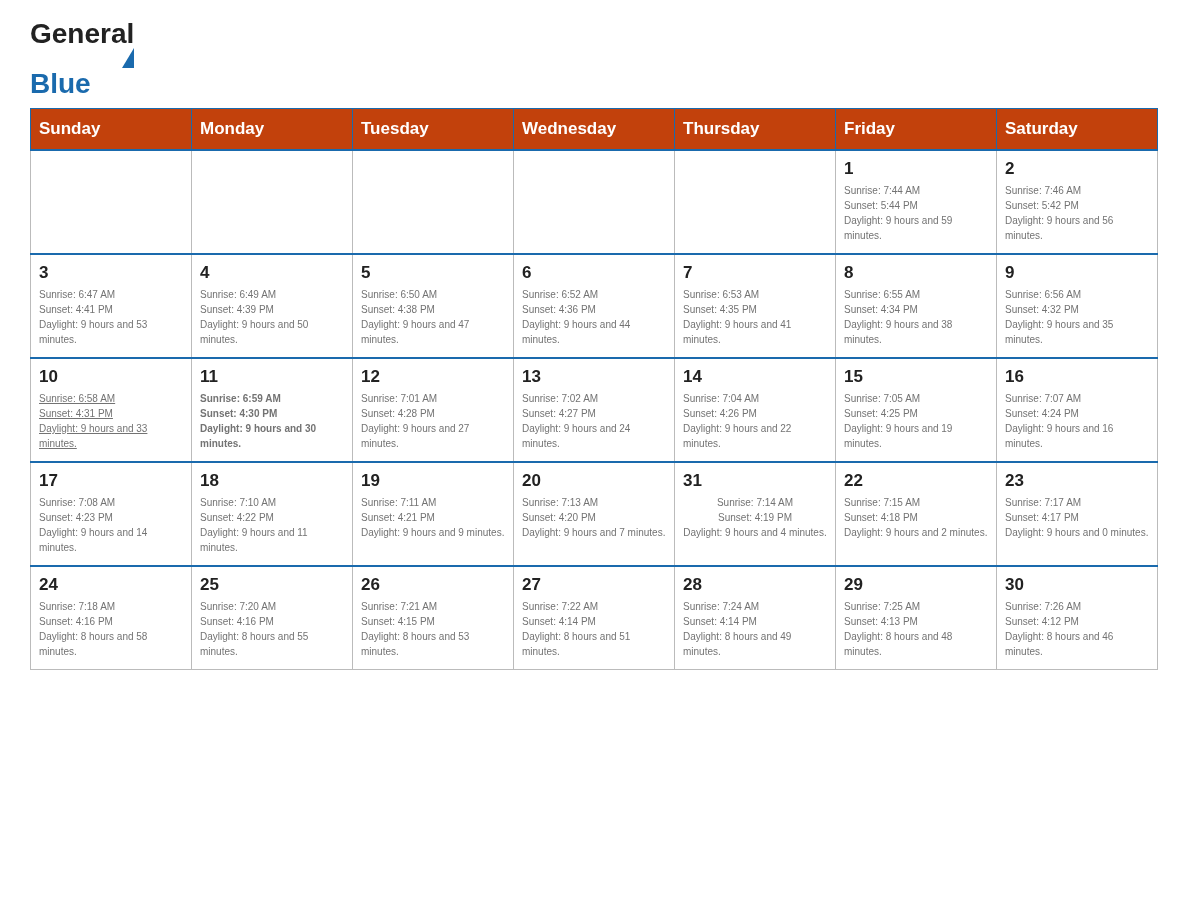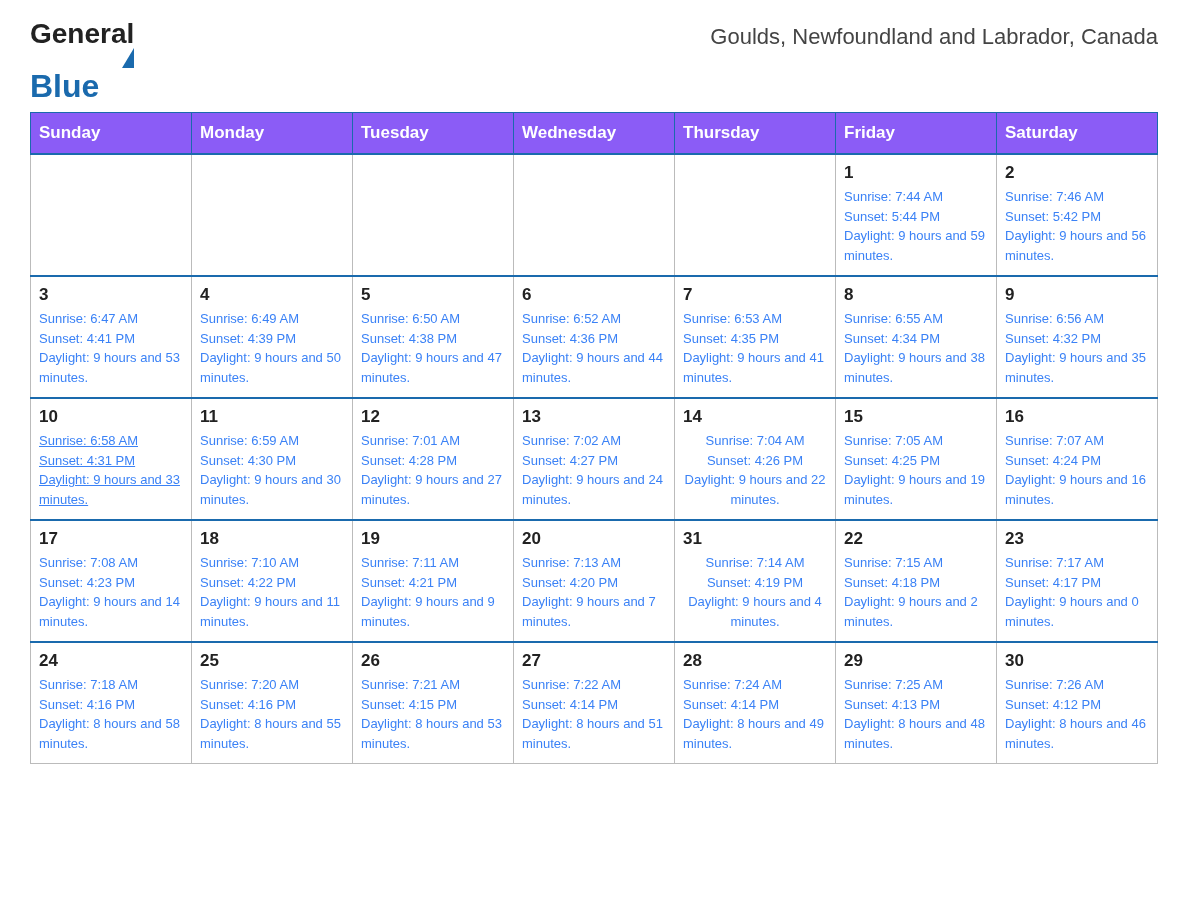--- a/index.html
+++ b/index.html
@@ -21,21 +21,21 @@
       flex-direction: column;
       align-items: flex-start;
     }
     .logo-text-general {
       font-size: 28px;
       font-weight: bold;
       color: #222;
       line-height: 1;
     }
     .logo-text-blue {
-      font-size: 32px;
+      font-size: 28px;
       font-weight: bold;
       color: #1a6aad;
       line-height: 1;
     }
     .logo-row {
       display: flex;
       align-items: flex-end;
       flex-direction: column;
     }
     .title-area {
@@ -51,21 +51,21 @@
       font-size: 22px;
       color: #444;
       margin-top: 4px;
     }
     .calendar {
       width: 100%;
       border-collapse: collapse;
       margin-top: 10px;
     }
     .calendar th {
-      background: #8b5cf6;
+      background: #c2410c;
       color: #fff;
       font-size: 17px;
       font-weight: bold;
       padding: 10px 8px;
       text-align: left;
       border: 1px solid #1a6aad;
     }
     .calendar td {
       vertical-align: top;
       padding: 8px 8px 10px 8px;
@@ -77,22 +77,22 @@
       background: #fff;
     }
     .day-number {
       font-size: 17px;
       font-weight: bold;
       color: #222;
       margin-bottom: 4px;
       display: block;
     }
     .day-info {
-      font-size: 13px;
-      color: #3b82f6;
+      font-size: 10px;
+      color: #737373;
       line-height: 1.5;
     }
     .empty-cell {
       background: #f9f9f9;
     }
     .week-row td {
       border-top: 2px solid #1a6aad;
     }
   </style>
 </head>
@@ -102,21 +102,20 @@
   <div class="logo">
     <div class="logo-row">
       <span class="logo-text-general">General</span>
       <span style="display:inline-block; width:0; height:0; border-left:12px solid transparent; border-bottom:20px solid #1a6aad; margin-left:3px; margin-bottom:2px;"></span>
     </div>
     <div>
       <span class="logo-text-blue">Blue</span>
     </div>
   </div>
   <div class="title-area">
-    <div class="calendar-subtitle">Goulds, Newfoundland and Labrador, Canada</div>
   </div>
 </div>
 
 <table class="calendar">
   <thead>
     <tr>
     <th>Sunday</th>
         <th>Monday</th>
         <th>Tuesday</th>
         <th>Wednesday</th>
@@ -191,39 +190,39 @@
       </tr>
       <tr class="week-row">
         <td>
           <span class="day-number">10</span>
           <div class="day-info" style="white-space: pre-line; text-decoration: underline;">Sunrise: 6:58 AM
 Sunset: 4:31 PM
 Daylight: 9 hours and 33 minutes.</div>
         </td>
         <td>
           <span class="day-number">11</span>
-          <div class="day-info" style="white-space: pre-line;">Sunrise: 6:59 AM
+          <div class="day-info" style="white-space: pre-line; font-weight: bold;">Sunrise: 6:59 AM
 Sunset: 4:30 PM
 Daylight: 9 hours and 30 minutes.</div>
         </td>
         <td>
           <span class="day-number">12</span>
           <div class="day-info" style="white-space: pre-line;">Sunrise: 7:01 AM
 Sunset: 4:28 PM
 Daylight: 9 hours and 27 minutes.</div>
         </td>
         <td>
           <span class="day-number">13</span>
           <div class="day-info" style="white-space: pre-line;">Sunrise: 7:02 AM
 Sunset: 4:27 PM
 Daylight: 9 hours and 24 minutes.</div>
         </td>
         <td>
           <span class="day-number">14</span>
-          <div class="day-info" style="white-space: pre-line; text-align: center;">Sunrise: 7:04 AM
+          <div class="day-info" style="white-space: pre-line;">Sunrise: 7:04 AM
 Sunset: 4:26 PM
 Daylight: 9 hours and 22 minutes.</div>
         </td>
         <td>
           <span class="day-number">15</span>
           <div class="day-info" style="white-space: pre-line;">Sunrise: 7:05 AM
 Sunset: 4:25 PM
 Daylight: 9 hours and 19 minutes.</div>
         </td>
         <td>

